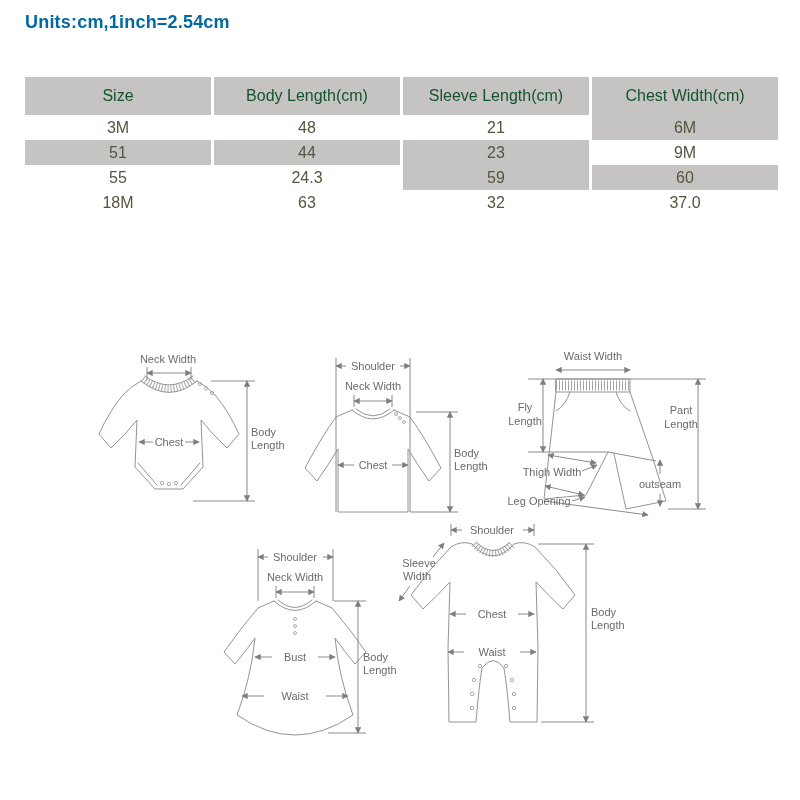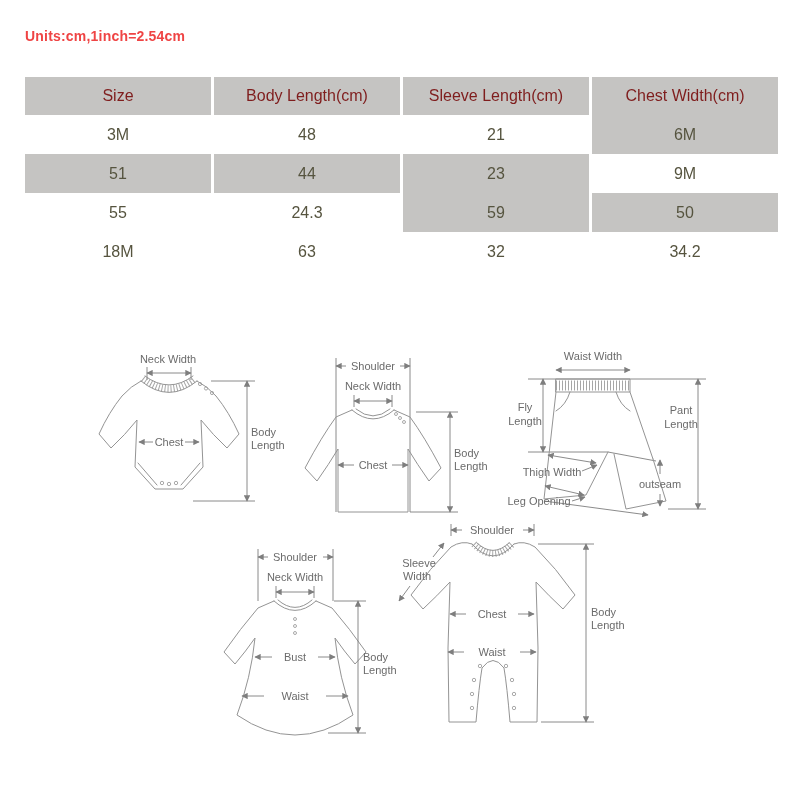--- a/index.html
+++ b/index.html
@@ -1,34 +1,34 @@
 <!DOCTYPE html>
 <html><head>
 <meta charset="utf-8">
 <style>
   html,body{margin:0;padding:0;}
   body{
     width:800px;height:800px;position:relative;overflow:hidden;
     background:#ffffff;font-family:"Liberation Sans", sans-serif;
   }
   .page-title{
-    position:absolute;left:25px;top:28px;
-    font-size:14px;font-weight:bold;color:#ef4444;letter-spacing:0.2px;
+    position:absolute;left:25px;top:12px;
+    font-size:18px;font-weight:bold;color:#0369a1;letter-spacing:0.2px;
   }
   
   .size-table{
     position:absolute;left:25px;top:77px;width:753px;
     display:grid;grid-template-columns:repeat(4,1fr);column-gap:3px;
   }
   .cell{
     display:flex;align-items:center;justify-content:center;
     font-size:16px;color:#56543f;background:#ffffff;
   }
-  .th{height:38px;background:#c5c4c2;color:#7f1d1d;}
-  .td{height:39px;}
+  .th{height:38px;background:#c5c4c2;color:#14532d;}
+  .td{height:25px;}
   .row-gray{background:#c5c4c2;text-align:right;}
   
   .diag{position:absolute;}
   .lbl{font-family:"Liberation Sans", sans-serif;font-size:11px;fill:#6b6b6b;}
   .mid{text-anchor:middle;}
   .g{stroke:#949494;fill:none;stroke-width:1;stroke-linejoin:round;stroke-linecap:round;}
   .d{stroke:#7e7e7e;fill:none;stroke-width:0.9;}
   .rib{stroke:#a6a6a6;stroke-width:7;stroke-dasharray:1 2;fill:none;}
   .rib-band{stroke:#a6a6a6;stroke-width:10;stroke-dasharray:1 2;fill:none;}
   .btn{fill:none;stroke:#949494;stroke-width:0.8;}
@@ -59,26 +59,26 @@
   <div class="cell td row-gray">6M</div>
   <div class="cell td row-gray">51</div>
   <div class="cell td row-gray">44</div>
   <div class="cell td row-gray">23</div>
 
   <div class="cell td">9M</div>
   <div class="cell td">55</div>
   <div class="cell td">24.3</div>
 
   <div class="cell td row-gray">59</div>
-  <div class="cell td row-gray">50</div>
+  <div class="cell td row-gray">60</div>
 
   <div class="cell td">18M</div>
   <div class="cell td">63</div>
   <div class="cell td">32</div>
-  <div class="cell td">34.2</div>
+  <div class="cell td">37.0</div>
 </div>
 
 <svg class="diag" style="left:95px;top:350px" width="200" height="165" viewBox="0 0 200 165">
   <text class="lbl mid" x="73" y="13">Neck Width</text>
   <path class="d" d="M52,17 V30 M96,17 V30"></path>
   <line class="d" x1="52" y1="23" x2="96" y2="23" marker-start="url(#arr)" marker-end="url(#arr)"></line>
   <path class="rib" d="M48,28.5 Q74,49 100,28.5"></path>
   <path class="g" d="M50,26 Q74,44 98,26 M46,31 Q74,54 102,31"></path>
   <g class="btn">
     <circle cx="105" cy="34" r="1.6"></circle>

